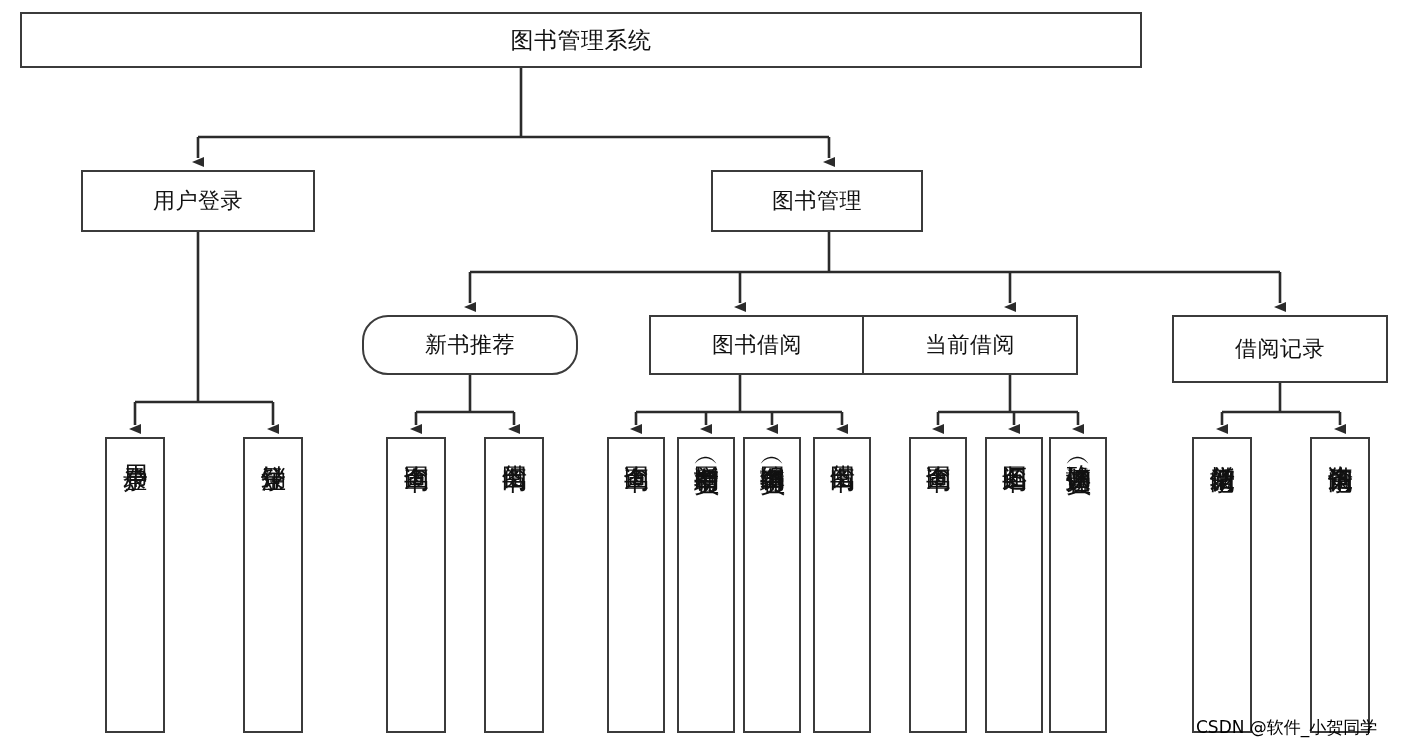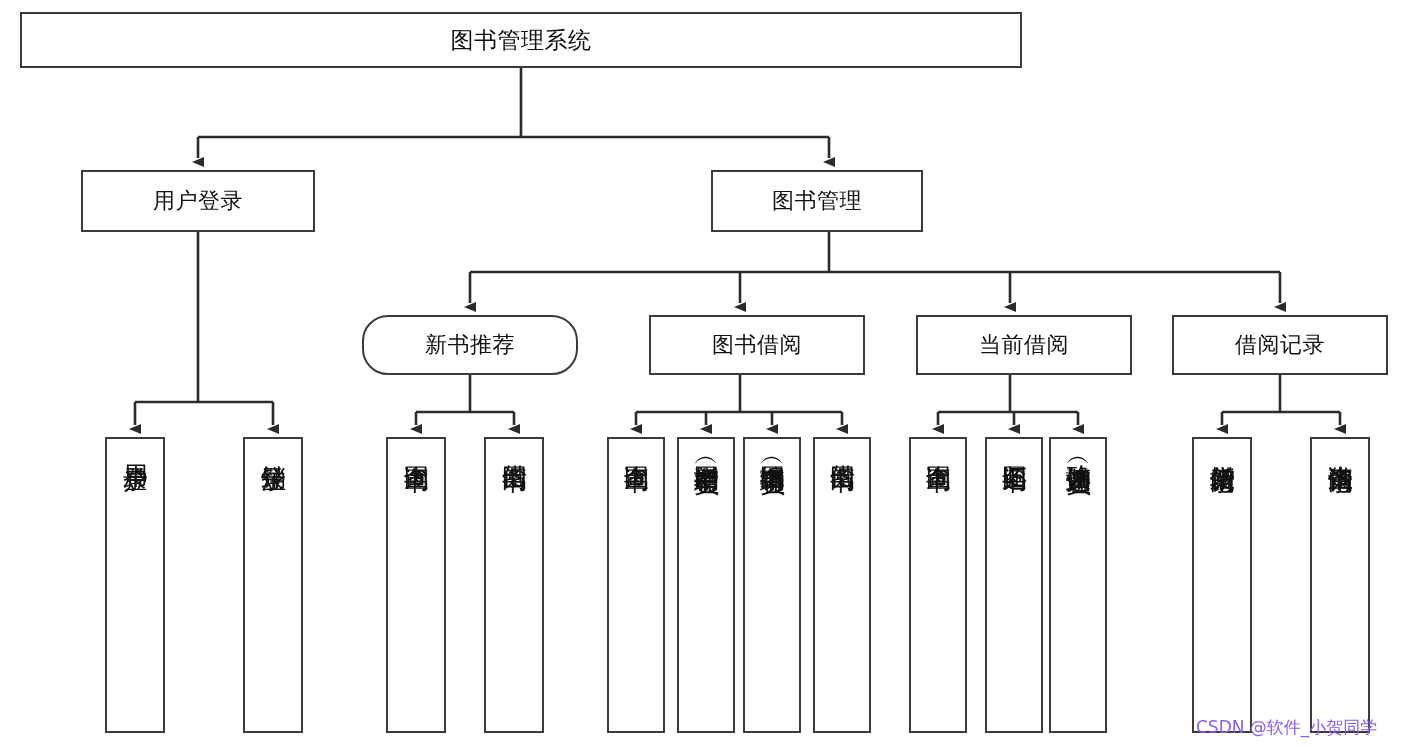--- a/index.html
+++ b/index.html
@@ -38,21 +38,21 @@
     writing-mode:vertical-rl;
     text-orientation:upright;
     font-size:25px;
     line-height:1.04;
     letter-spacing:1px;
     white-space:nowrap;
   }
   .watermark{
     position:absolute;
     font-size:17px;
-    color:#8b5cf6;
+    color:#000000;
     white-space:nowrap;
     font-family:"DejaVu Sans","Liberation Sans",sans-serif;
   }
 </style>
 </head>
 <body>
 
 <div id="canvas">
 
   <svg class="edges" viewBox="0 0 1405 747">
@@ -92,39 +92,39 @@
         <path d="M1014,412 L1014,425" marker-end="url(#arrow)"></path>
         <path d="M1078,412 L1078,425" marker-end="url(#arrow)"></path>
         <path d="M1280,375 L1280,412"></path>
         <path d="M1222,412 L1340,412"></path>
         <path d="M1222,412 L1222,425" marker-end="url(#arrow)"></path>
         <path d="M1340,412 L1340,425" marker-end="url(#arrow)"></path>
       </g>
   </svg>
 
   <div id="nodes-layer">
-      <div class="node h-node root" style="left: 20px; top: 12px; width: 1002px; height: 56px;">
+      <div class="node h-node root" style="left: 20px; top: 12px; width: 1122px; height: 56px;">
         <span class="lbl">图书管理系统</span>
       </div>
       <div class="node h-node" style="left: 81px; top: 170px; width: 234px; height: 62px;">
         <span class="lbl">用户登录</span>
       </div>
       <div class="node h-node" style="left: 711px; top: 170px; width: 212px; height: 62px;">
         <span class="lbl">图书管理</span>
       </div>
       <div class="node h-node" style="left: 362px; top: 315px; width: 216px; height: 60px; border-radius: 26px;">
         <span class="lbl">新书推荐</span>
       </div>
       <div class="node h-node" style="left: 632px; top: 315px; width: 216px; height: 60px; margin-left: 17px;">
         <span class="lbl">图书借阅</span>
       </div>
-      <div class="node h-node" style="left: 916px; top: 315px; width: 216px; height: 60px;">
+      <div class="node h-node" style="left: 862px; top: 315px; width: 216px; height: 60px;">
         <span class="lbl">当前借阅</span>
       </div>
-      <div class="node h-node" style="left: 1172px; top: 315px; width: 216px; height: 60px;">
+      <div class="node h-node" style="left: 1172px; top: 315px; width: 216px; height: 68px;">
         <span class="lbl">借阅记录</span>
       </div>
       <div class="node leaf" style="left: 105px; top: 437px; width: 60px; height: 296px;">
         <span class="lbl">用户登录</span>
       </div>
       <div class="node leaf" style="left: 243px; top: 437px; width: 60px; height: 296px;">
         <span class="lbl">注销登录</span>
       </div>
       <div class="node leaf" style="left: 386px; top: 437px; width: 60px; height: 296px;">
         <span class="lbl">查询图书</span>

